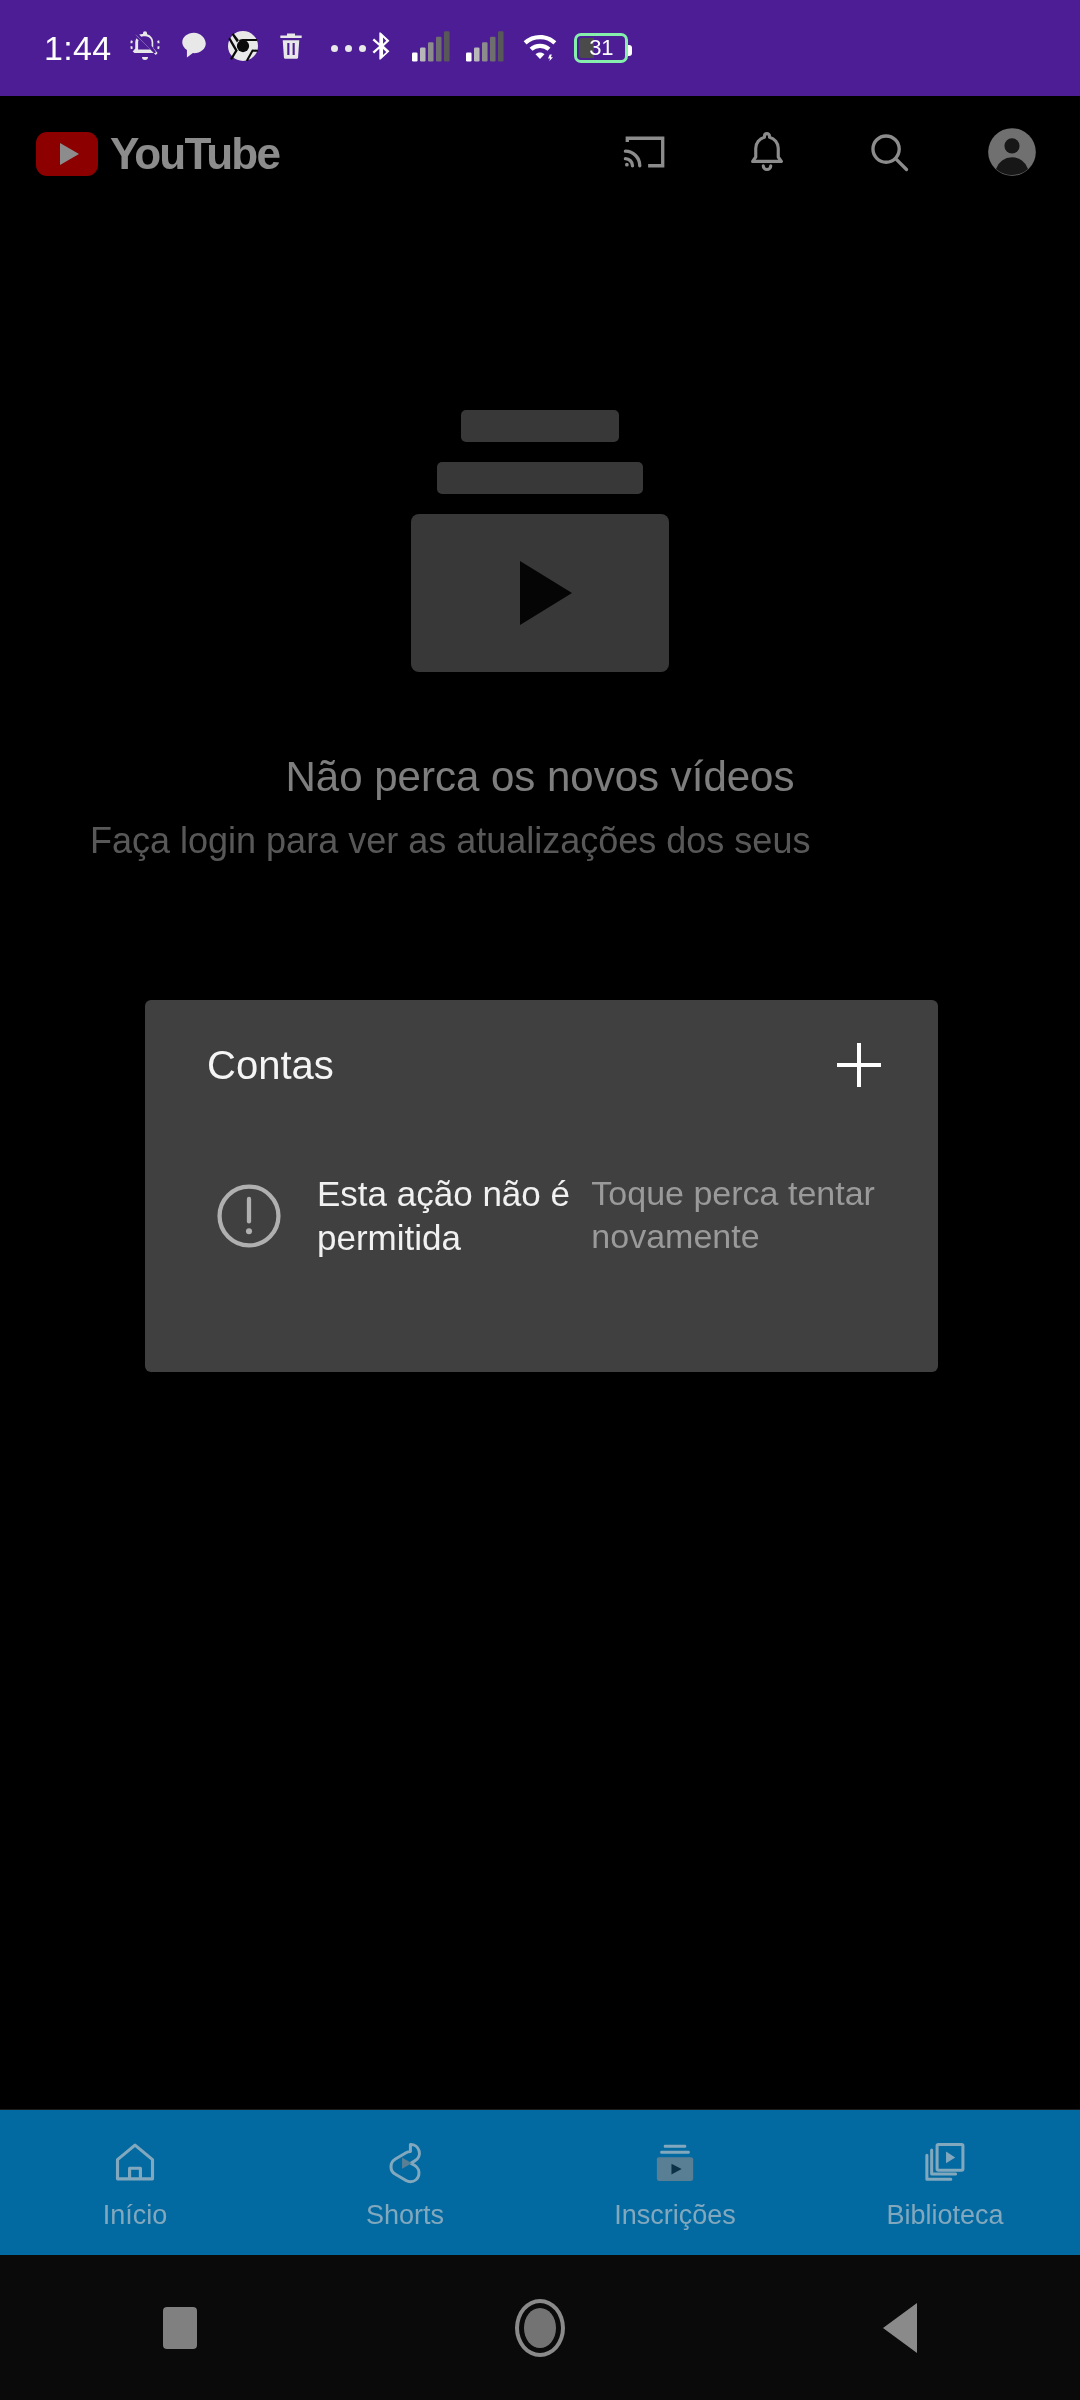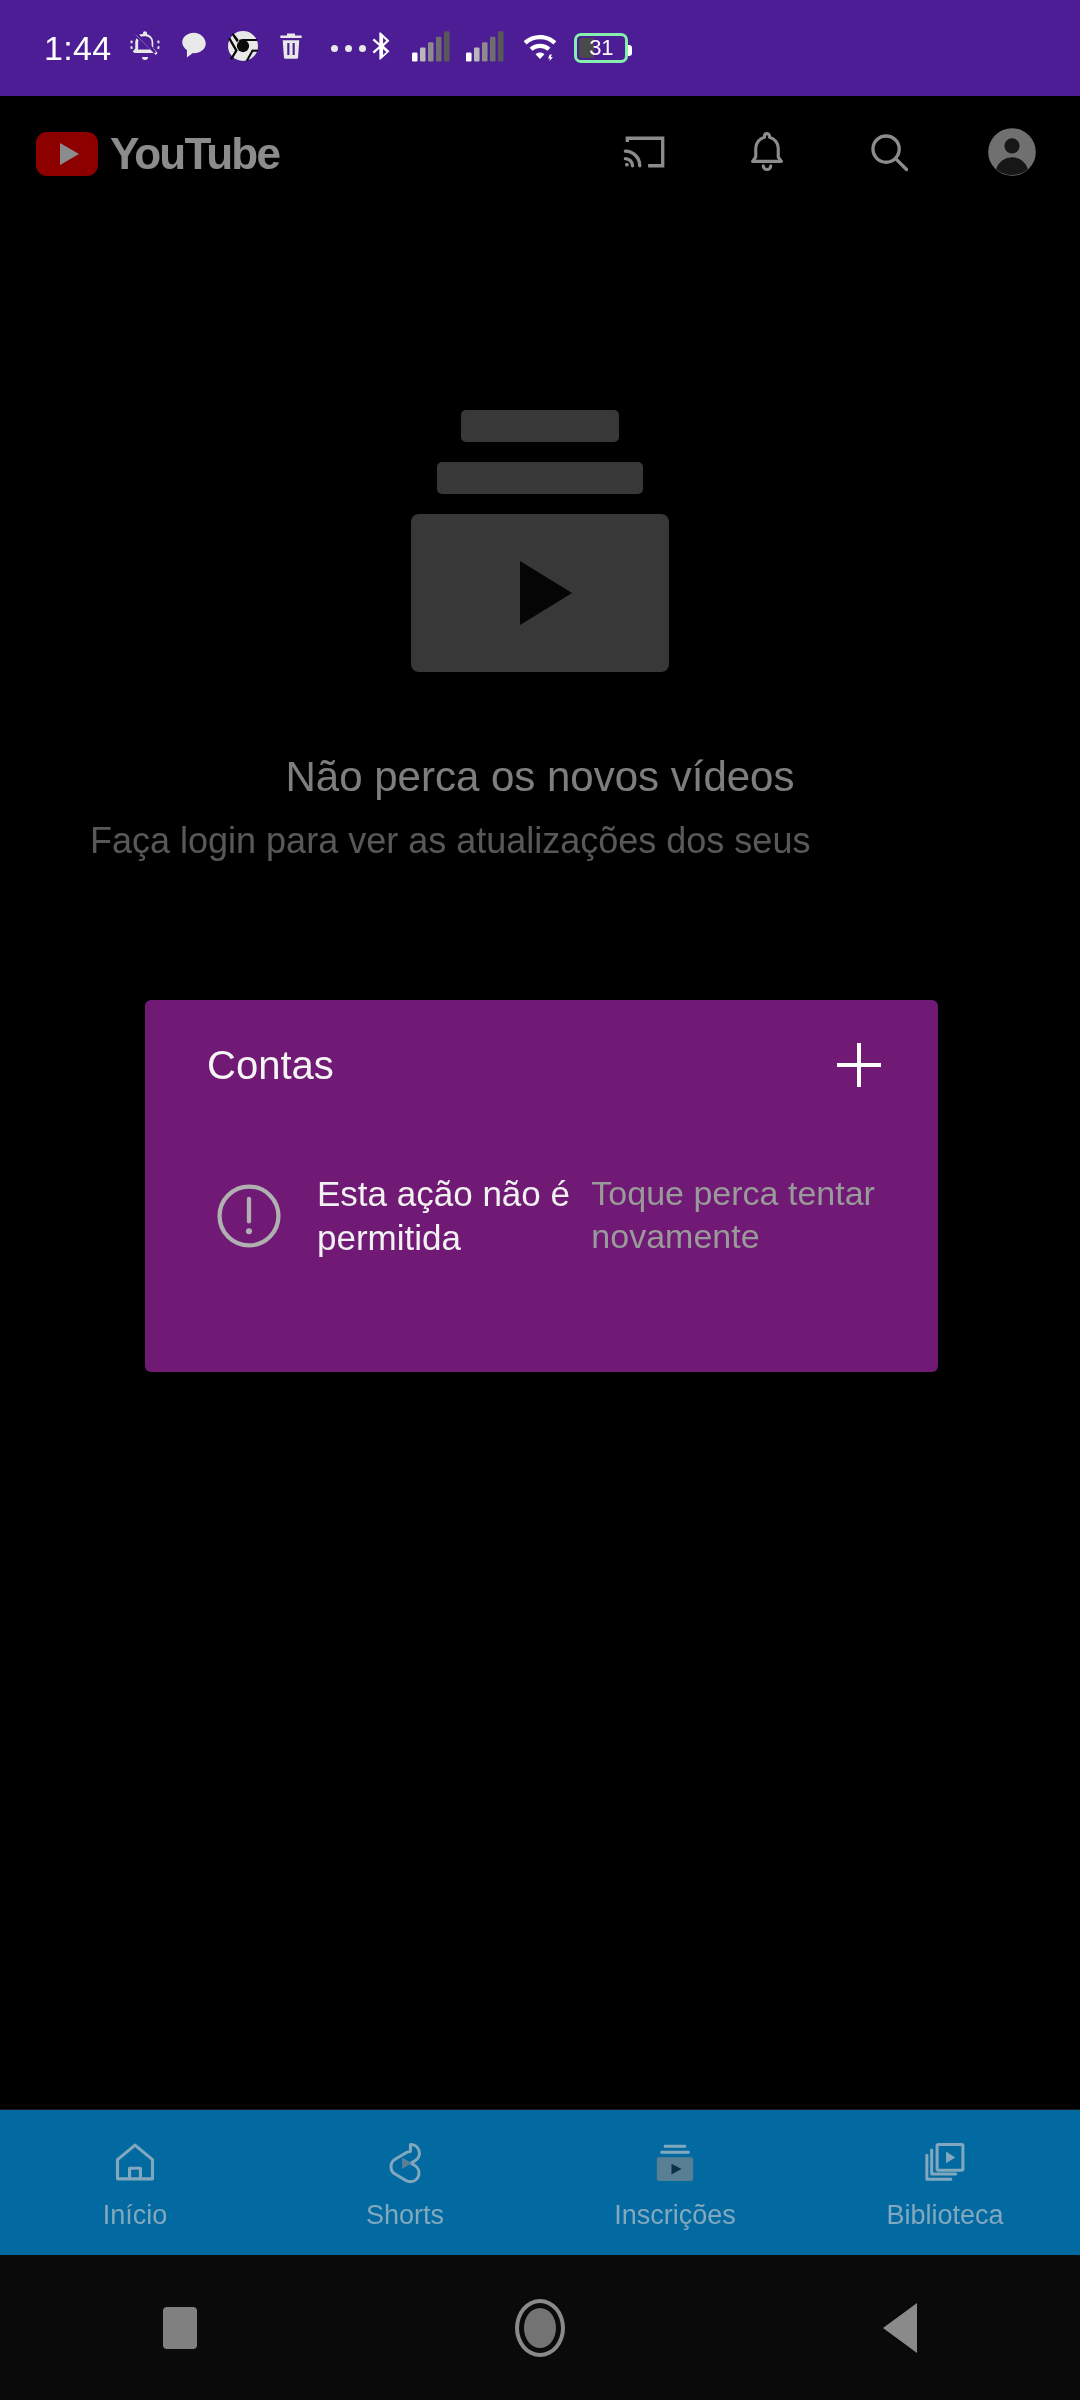--- a/index.html
+++ b/index.html
@@ -193,21 +193,21 @@
     line-height: 1.3;
     text-align: left;
     width: 900px;
   }
 
   
   .accounts-card {
     position: absolute;
     left: 145px; top: 1000px;
     width: 793px; height: 372px;
-    background: #701a75;
+    background: #404040;
     border-radius: 6px;
     z-index: 40;
   }
   .card-header {
     position: absolute;
     left: 0; top: 0;
     width: 100%; height: 130px;
     display: flex;
     align-items: center;
     padding: 0 42px 0 62px;

